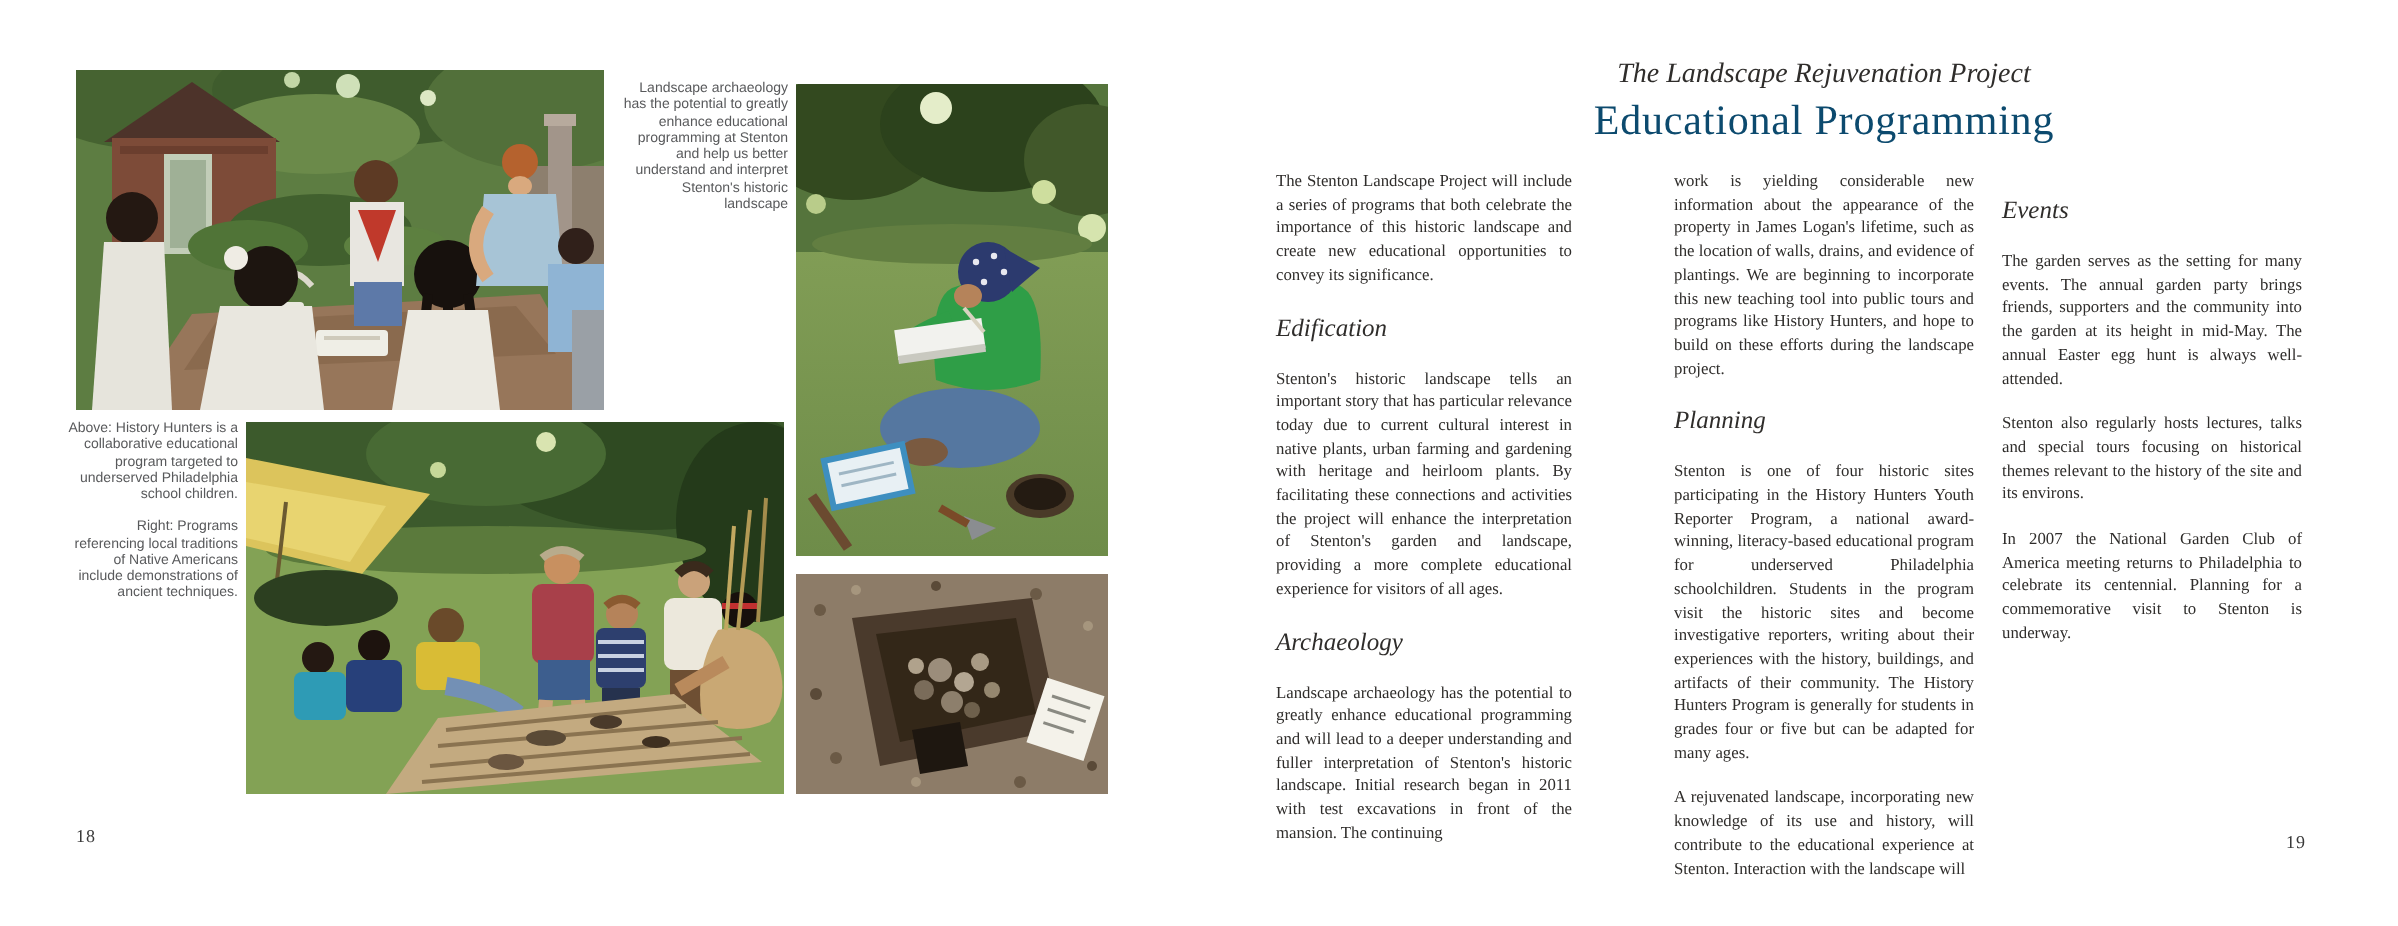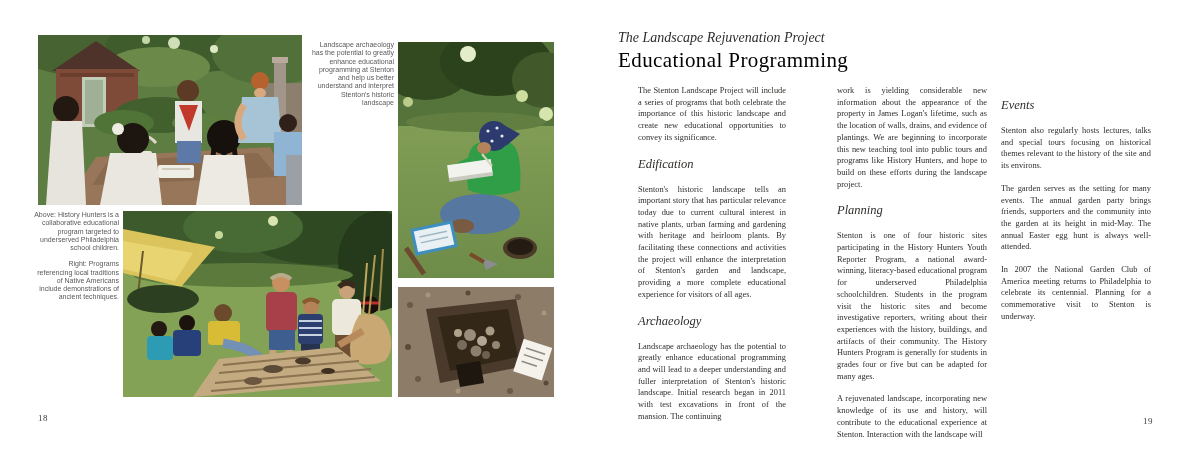--- a/index.html
+++ b/index.html
@@ -21,23 +21,23 @@
     color:#58595b;text-align:right;
   }
   .caption p{margin:0 0 8px 0;}
   
   .pagenum{
     position:absolute;
     font-family:"Liberation Serif",serif;
     font-size:9px;color:#3a3a3a;letter-spacing:0.5px;
   }
   
-  .title-block{position:absolute;left:618px;top:30px;width:552px;text-align:left;}
+  .title-block{position:absolute;left:636px;top:30px;width:552px;text-align:center;}
   .title-line1{font-style:italic;font-size:14px;color:#2f2d2b;margin:0;font-weight:normal;}
-  .title-line2{font-size:21px;color:#000000;margin:2px 0 0 0;font-weight:normal;letter-spacing:0.4px;}
+  .title-line2{font-size:21px;color:#0c4a6e;margin:2px 0 0 0;font-weight:normal;letter-spacing:0.4px;}
   
   .col{position:absolute;top:85px;}
   .col p{
     font-size:8.4px;line-height:11.7px;
     text-align:justify;margin:0 0 11px 0;
   }
   .col h3{
     font-style:italic;font-weight:normal;
     text-align:left;font-size:12.5px;
     margin:13px 0 12px 0;color:#2f2d2b;
@@ -296,20 +296,20 @@
 
   <div class="col col-2">
     <p>work is yielding considerable new information about the appearance of the property in James Logan's lifetime, such as the location of walls, drains, and evidence of plantings. We are beginning to incorporate this new teaching tool into public tours and programs like History Hunters, and hope to build on these efforts during the landscape project.</p>
     <h3>Planning</h3>
     <p>Stenton is one of four historic sites participating in the History Hunters Youth Reporter Program, a national award-winning, literacy-based educational program for underserved Philadelphia schoolchildren. Students in the program visit the historic sites and become investigative reporters, writing about their experiences with the history, buildings, and artifacts of their community.  The History Hunters Program is generally for students in grades four or five but can be adapted for many ages.</p>
     <p>A rejuvenated landscape, incorporating new knowledge of its use and history, will contribute to the educational experience at Stenton.  Interaction with the landscape will</p>
   </div>
 
   <div class="col col-3">
     <h3>Events</h3>
+    <p>The garden serves as the setting for many events.  The annual garden party brings friends, supporters and the community into the garden at its height in mid-May. The annual Easter egg hunt is always well-attended.</p>
     <p>Stenton also regularly hosts lectures, talks and special tours focusing on historical themes relevant to the history of the site and its environs.</p>
-    <p>The garden serves as the setting for many events.  The annual garden party brings friends, supporters and the community into the garden at its height in mid-May. The annual Easter egg hunt is always well-attended.</p>
     <p>In 2007 the National Garden Club of America meeting returns to Philadelphia to celebrate its centennial.  Planning for a commemorative visit to Stenton is underway.</p>
   </div>
 
   <div class="pagenum" style="left:1143px;top:416px;">19</div>
 
 </div>
 
 </body></html>

